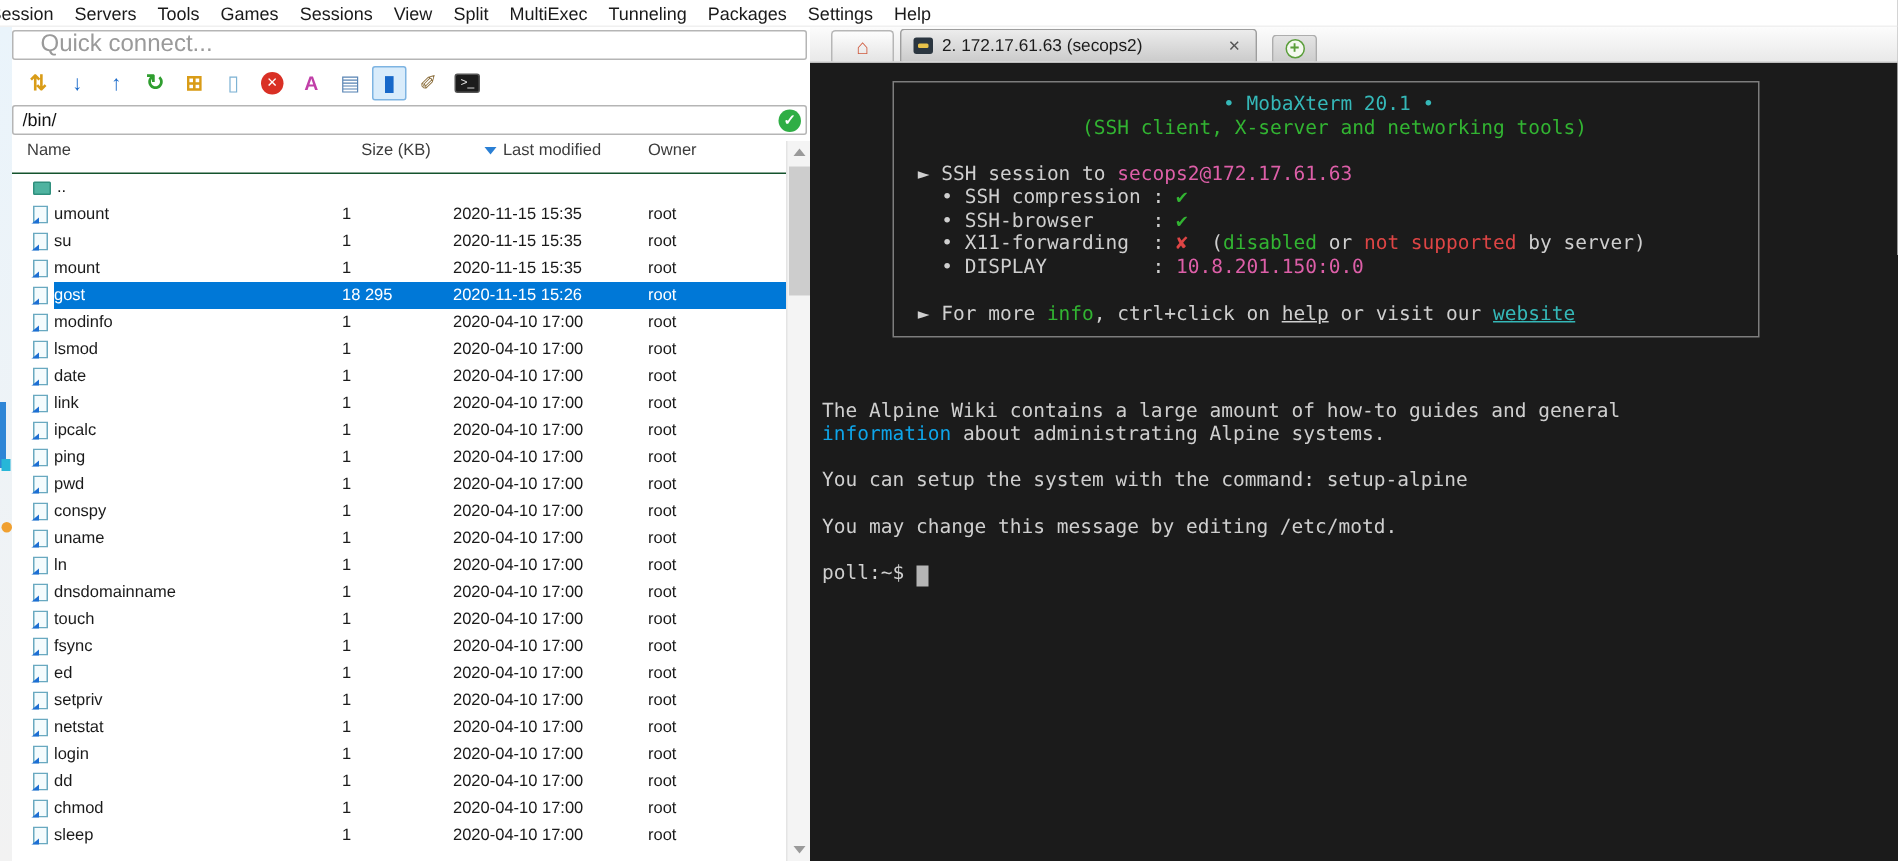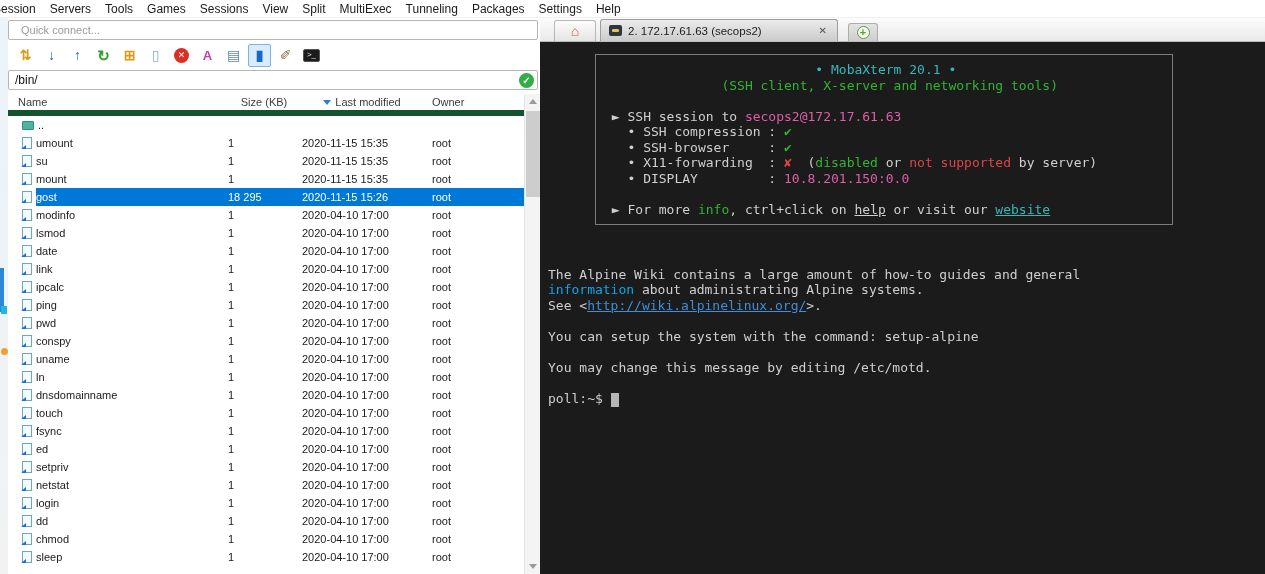--- a/index.html
+++ b/index.html
@@ -17,21 +17,21 @@
   
   .left-strip { width:8px; background:linear-gradient(#eaf4fb,#f2f2f2); position:relative; }
   .strip-blue { position:absolute; left:0; top:250px; width:4px; height:44px; background:#2f86d6; }
   .strip-cyan { position:absolute; left:1px; top:288px; width:6px; height:8px; background:#27b6d8; }
   .strip-orange { position:absolute; left:1px; top:330px; width:7px; height:7px; border-radius:50%; background:#f0a030; }
 
   
   .sftp { width:532px; display:flex; flex-direction:column; background:#fff; }
   .quick-wrap { padding:2px 2px 0 0; }
   .quick { width:100%; height:20px; border:1px solid #b5b5b5; border-radius:2px;
-    font-size:11px; color:#444; padding:0 12px; outline:none;
+    font-size:16px; color:#444; padding:0 18px; outline:none;
     font-family:"Liberation Sans",sans-serif; }
   .quick::placeholder { color:#9a9a9a; }
 
   .toolbar { height:30px; display:flex; align-items:center; padding-left:6px; gap:3px; }
   .tbtn { width:23px; height:23px; display:flex; align-items:center; justify-content:center;
     border:1px solid transparent; border-radius:2px; cursor:default; }
   .tbtn.active { background:#d9ecfb; border-color:#7eb4e2; }
   .tglyph { font-size:14px; line-height:1; }
   .tb-blue { color:#1768c9; font-weight:bold; }
   .tb-green { color:#2f9e2f; font-weight:bold; font-size:15px; }
@@ -47,22 +47,22 @@
 
   .path-wrap { padding:0 2px 4px 0; }
   .pathbar { height:20px; border:1px solid #b5b5b5; border-radius:2px; display:flex;
     align-items:center; padding:0 3px 0 6px; }
   .pathtext { flex:1; font-size:12px; color:#111; border:none; outline:none;
     font-family:"Liberation Sans",sans-serif; }
   .ok-circle { width:15px; height:15px; border-radius:50%; background:#2fae45; color:#fff;
     font-size:10px; font-weight:bold; display:flex; align-items:center; justify-content:center; }
 
   .table { flex:1; position:relative; font-size:11px; color:#1a1a1a; overflow:hidden; }
-  .thead { display:flex; height:22px; align-items:center; color:#3c3c3c;
-    border-bottom:6px solid #14532d; margin-right:16px; }
+  .thead { display:flex; height:22px; align-items:flex-start; color:#3c3c3c;
+    border-bottom:1px solid #14532d; margin-right:16px; }
   .hname { width:220px; padding-left:10px; }
   .hsize { width:72px; text-align:center; }
   .hmod { width:124px; display:flex; align-items:center; justify-content:center; gap:4px; }
   .howner { flex:1; padding-left:8px; }
   .sort-arrow { width:0; height:0; border-left:4px solid transparent;
     border-right:4px solid transparent; border-top:5px solid #2a7fd4; }
 
   .rows { margin-right:16px; }
   .row { display:flex; height:18px; align-items:center; }
   .cell { white-space:nowrap; overflow:hidden; }
@@ -482,21 +482,20 @@
           <div class="tline"><span>   • SSH-browser     : </span><span class="tc-g">✔</span></div>
           <div class="tline"><span>   • X11-forwarding  : </span><span class="tc-r">✘</span><span>  (</span><span class="tc-g">disabled</span><span> or </span><span class="tc-r">not supported</span><span> by server)</span></div>
           <div class="tline"><span>   • DISPLAY         : </span><span class="tc-p">10.8.201.150:0.0</span></div>
           <div class="tline">&nbsp;</div>
           <div class="tline"><span> ► For more </span><span class="tc-g">info</span><span>, ctrl+click on </span><span class="tc-u">help</span><span> or visit our </span><span class="tc-cu">website</span></div>
         </div>
       <div class="term-body">
           <div class="tline">&nbsp;</div>
           <div class="tline"><span>The Alpine Wiki contains a large amount of how-to guides and general</span></div>
           <div class="tline"><span class="tc-b">information</span><span> about administrating Alpine systems.</span></div>
-          <div class="tline"><span>See &lt;</span><span class="tc-bu">http://wiki.alpinelinux.org/</span><span>&gt;.</span></div>
           <div class="tline">&nbsp;</div>
           <div class="tline"><span>You can setup the system with the command: setup-alpine</span></div>
           <div class="tline">&nbsp;</div>
           <div class="tline"><span>You may change this message by editing /etc/motd.</span></div>
           <div class="tline">&nbsp;</div>
           <div class="tline"><span>poll:~$ </span><span class="tc-cursor"> </span></div>
         </div>
     </div>
   </div>
 

